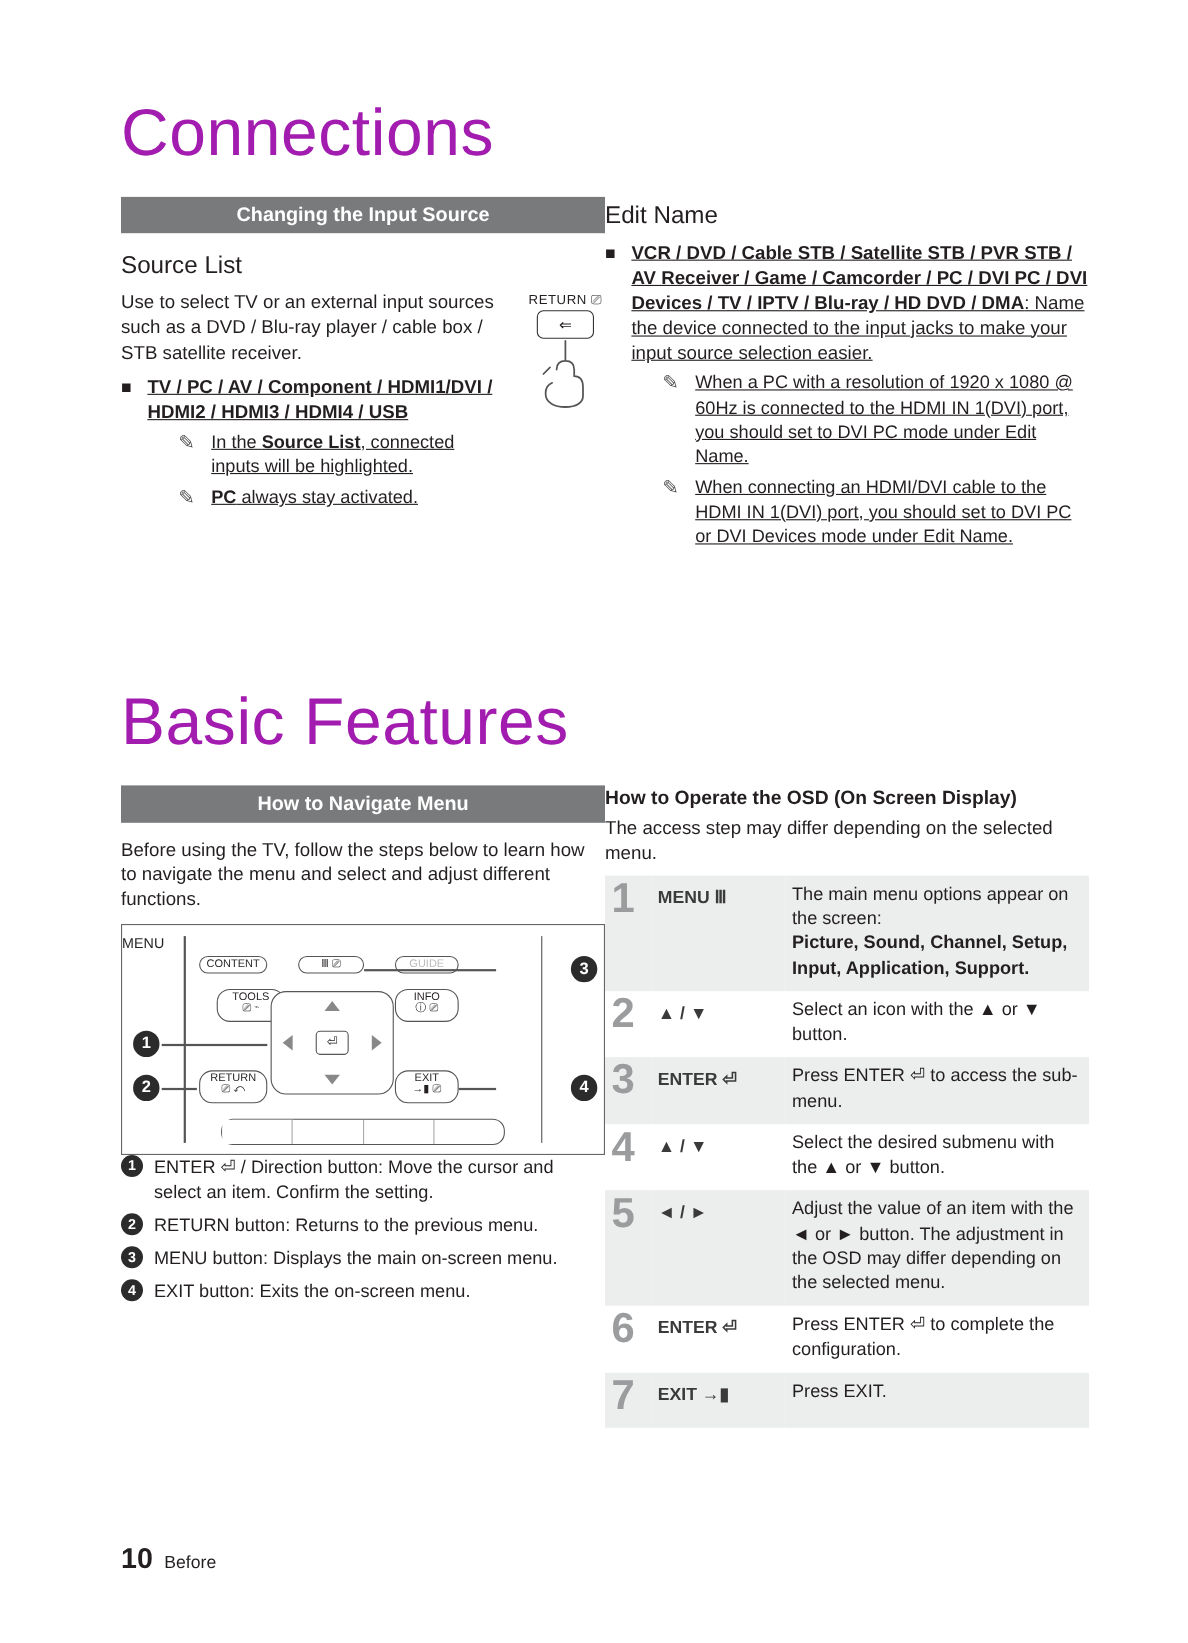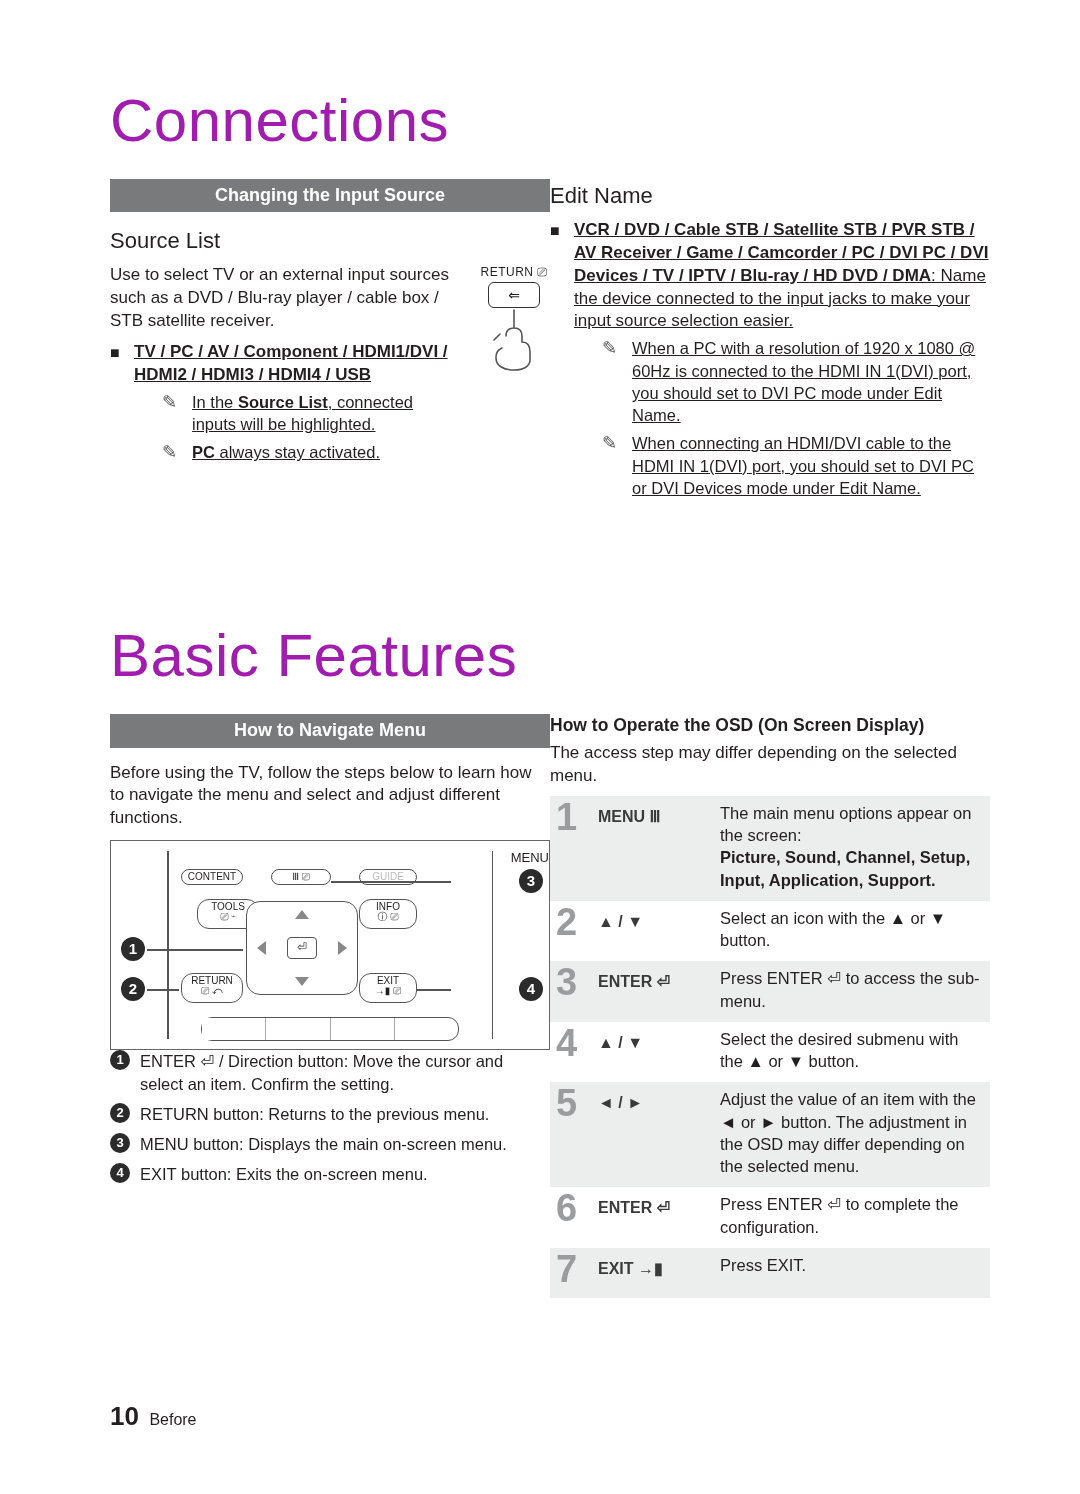--- a/index.html
+++ b/index.html
@@ -61,21 +61,21 @@
   .remote-hand .btn {
     width: 50px; height: 24px; border: 1.6px solid #333; border-radius: 6px; margin: 2px auto 0;
     display:flex; align-items:center; justify-content:center; font-size:14px;
   }
   .remote-hand svg { display:block; margin: -2px auto 0;}
   .remote-diagram {
     border: 1.5px solid #666; padding: 14px 10px 10px; margin-top: 10px; position: relative;
     height: 210px; box-sizing: border-box;
   }
   .remote-diagram .menu-lbl {
-    font-family: "Arial Black", Arial; font-size: 13px; text-align:right; position:absolute; top:8px; left:0; right:0;
+    font-family: "Arial Black", Arial; font-size: 13px; text-align:left; position:absolute; top:8px; left:0; right:0;
   }
   .rbtn {
     position:absolute; border:1.5px solid #555; border-radius:12px; font-size:10px; font-family:"Arial Narrow",Arial;
     text-align:center; line-height:1; padding:2px 0; background:#fff;
   }
   .circ { position:absolute; width:24px; height:24px; border-radius:50%; background:#2b2b2b; color:#fff; font-weight:bold; font-size:15px; display:flex; align-items:center; justify-content:center; }
   .pill-row {
     position:absolute; left:90px; right:90px; bottom:8px; height:22px; border:1.5px solid #555; border-radius:11px;
     display:flex;
   }

